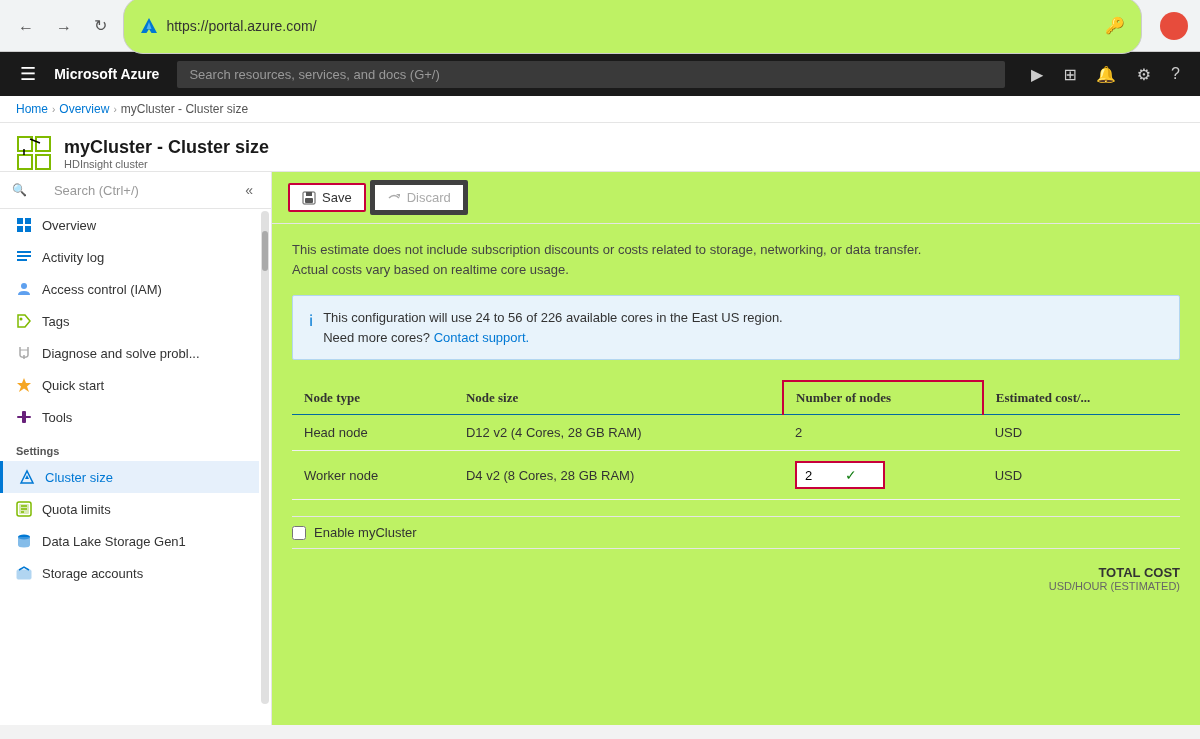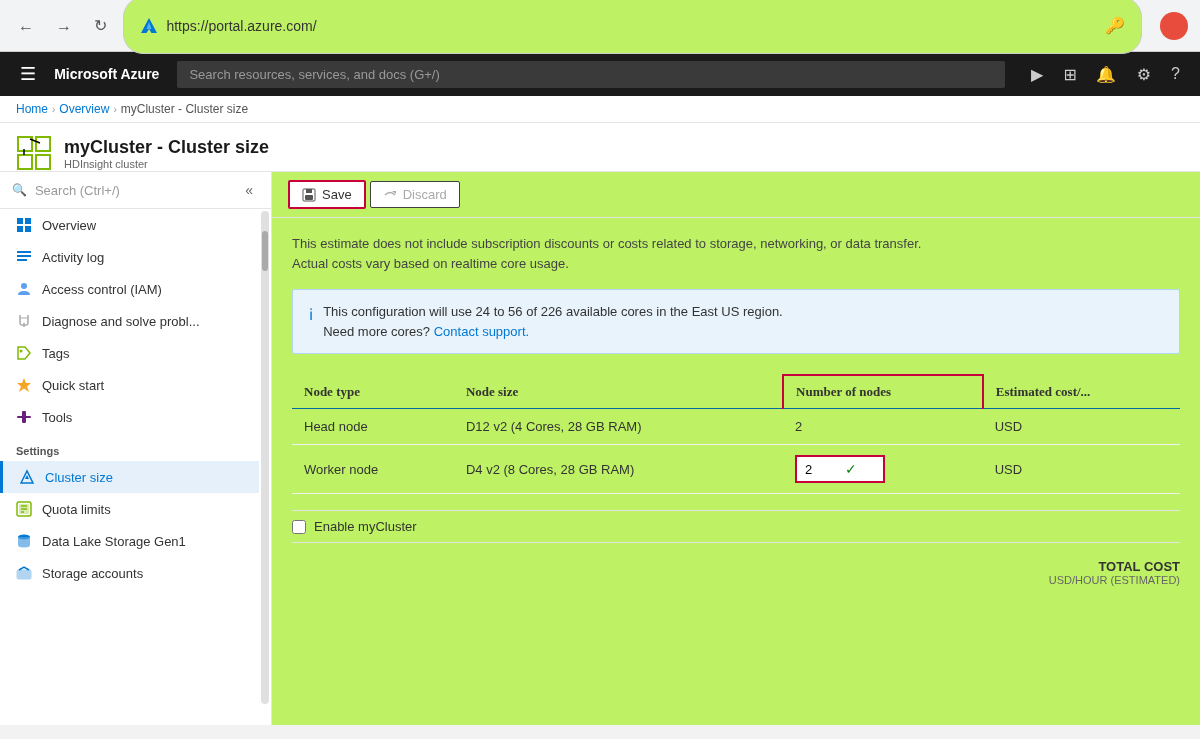--- a/index.html
+++ b/index.html
@@ -161,20 +161,21 @@
       align-items: center;
       gap: 8px;
     }
     .sidebar-search input {
       flex: 1;
       border: none;
       outline: none;
       font-size: 13px;
       color: #333;
       background: transparent;
+      margin-left: 19px;
     }
     .sidebar-search input::placeholder { color: #999; }
     .sidebar-collapse-btn {
       background: none;
       border: none;
       cursor: pointer;
       color: #666;
       font-size: 14px;
       padding: 2px 6px;
     }
@@ -220,21 +221,21 @@
       align-items: center;
       gap: 4px;
       padding: 8px 16px;
       border-bottom: 1px solid #e5e5e5;
     }
     .toolbar-btn {
       display: flex;
       align-items: center;
       gap: 6px;
       padding: 5px 12px;
-      border: 1px solid #404040;
+      border: 5px solid #404040;
       background: white;
       cursor: pointer;
       font-size: 13px;
       color: #333;
       border-radius: 2px;
     }
     .toolbar-btn.highlighted {
       border: 2px solid #c8003b;
     }
     .toolbar-btn-disabled {
@@ -442,36 +443,36 @@
               <circle cx="8" cy="5" r="3" fill="#5ea0ef"></circle>
               <path d="M2 14 Q2 10 8 10 Q14 10 14 14" fill="#5ea0ef"></path>
             </svg>
           </span>
           <span class="sidebar-item-label">Access control (IAM)</span>
         </div>
 
         <div class="sidebar-item">
           <span class="sidebar-item-icon">
             <svg width="16" height="16" viewBox="0 0 16 16">
+              <path d="M2 2 L9 2 L14 8 L9 14 L2 14 Z" fill="none" stroke="#7fba00" stroke-width="1.5"></path>
+              <circle cx="5" cy="6" r="1.5" fill="#7fba00"></circle>
+            </svg>
+          </span>
+          <span class="sidebar-item-label">Tags</span>
+        </div>
+
+        <div class="sidebar-item">
+          <span class="sidebar-item-icon">
+            <svg width="16" height="16" viewBox="0 0 16 16">
               <path d="M4 2 L4 10 C4 13 12 13 12 10 L12 2" stroke="#aaa" stroke-width="1.5" fill="none"></path>
               <line x1="4" y1="5" x2="12" y2="5" stroke="#aaa" stroke-width="1"></line>
               <line x1="8" y1="10" x2="8" y2="14" stroke="#aaa" stroke-width="1.5"></line>
             </svg>
           </span>
           <span class="sidebar-item-label">Diagnose and solve probl...</span>
-        </div>
-
-        <div class="sidebar-item">
-          <span class="sidebar-item-icon">
-            <svg width="16" height="16" viewBox="0 0 16 16">
-              <path d="M2 2 L9 2 L14 8 L9 14 L2 14 Z" fill="none" stroke="#7fba00" stroke-width="1.5"></path>
-              <circle cx="5" cy="6" r="1.5" fill="#7fba00"></circle>
-            </svg>
-          </span>
-          <span class="sidebar-item-label">Tags</span>
         </div>
 
         <div class="sidebar-item">
           <span class="sidebar-item-icon">
             <svg width="16" height="16" viewBox="0 0 16 16">
               <path d="M8 1 L10 6 L15 6 L11 9.5 L13 15 L8 11.5 L3 15 L5 9.5 L1 6 L6 6 Z" fill="#f5a623" stroke="none"></path>
             </svg>
           </span>
           <span class="sidebar-item-label">Quick start</span>
         </div>

